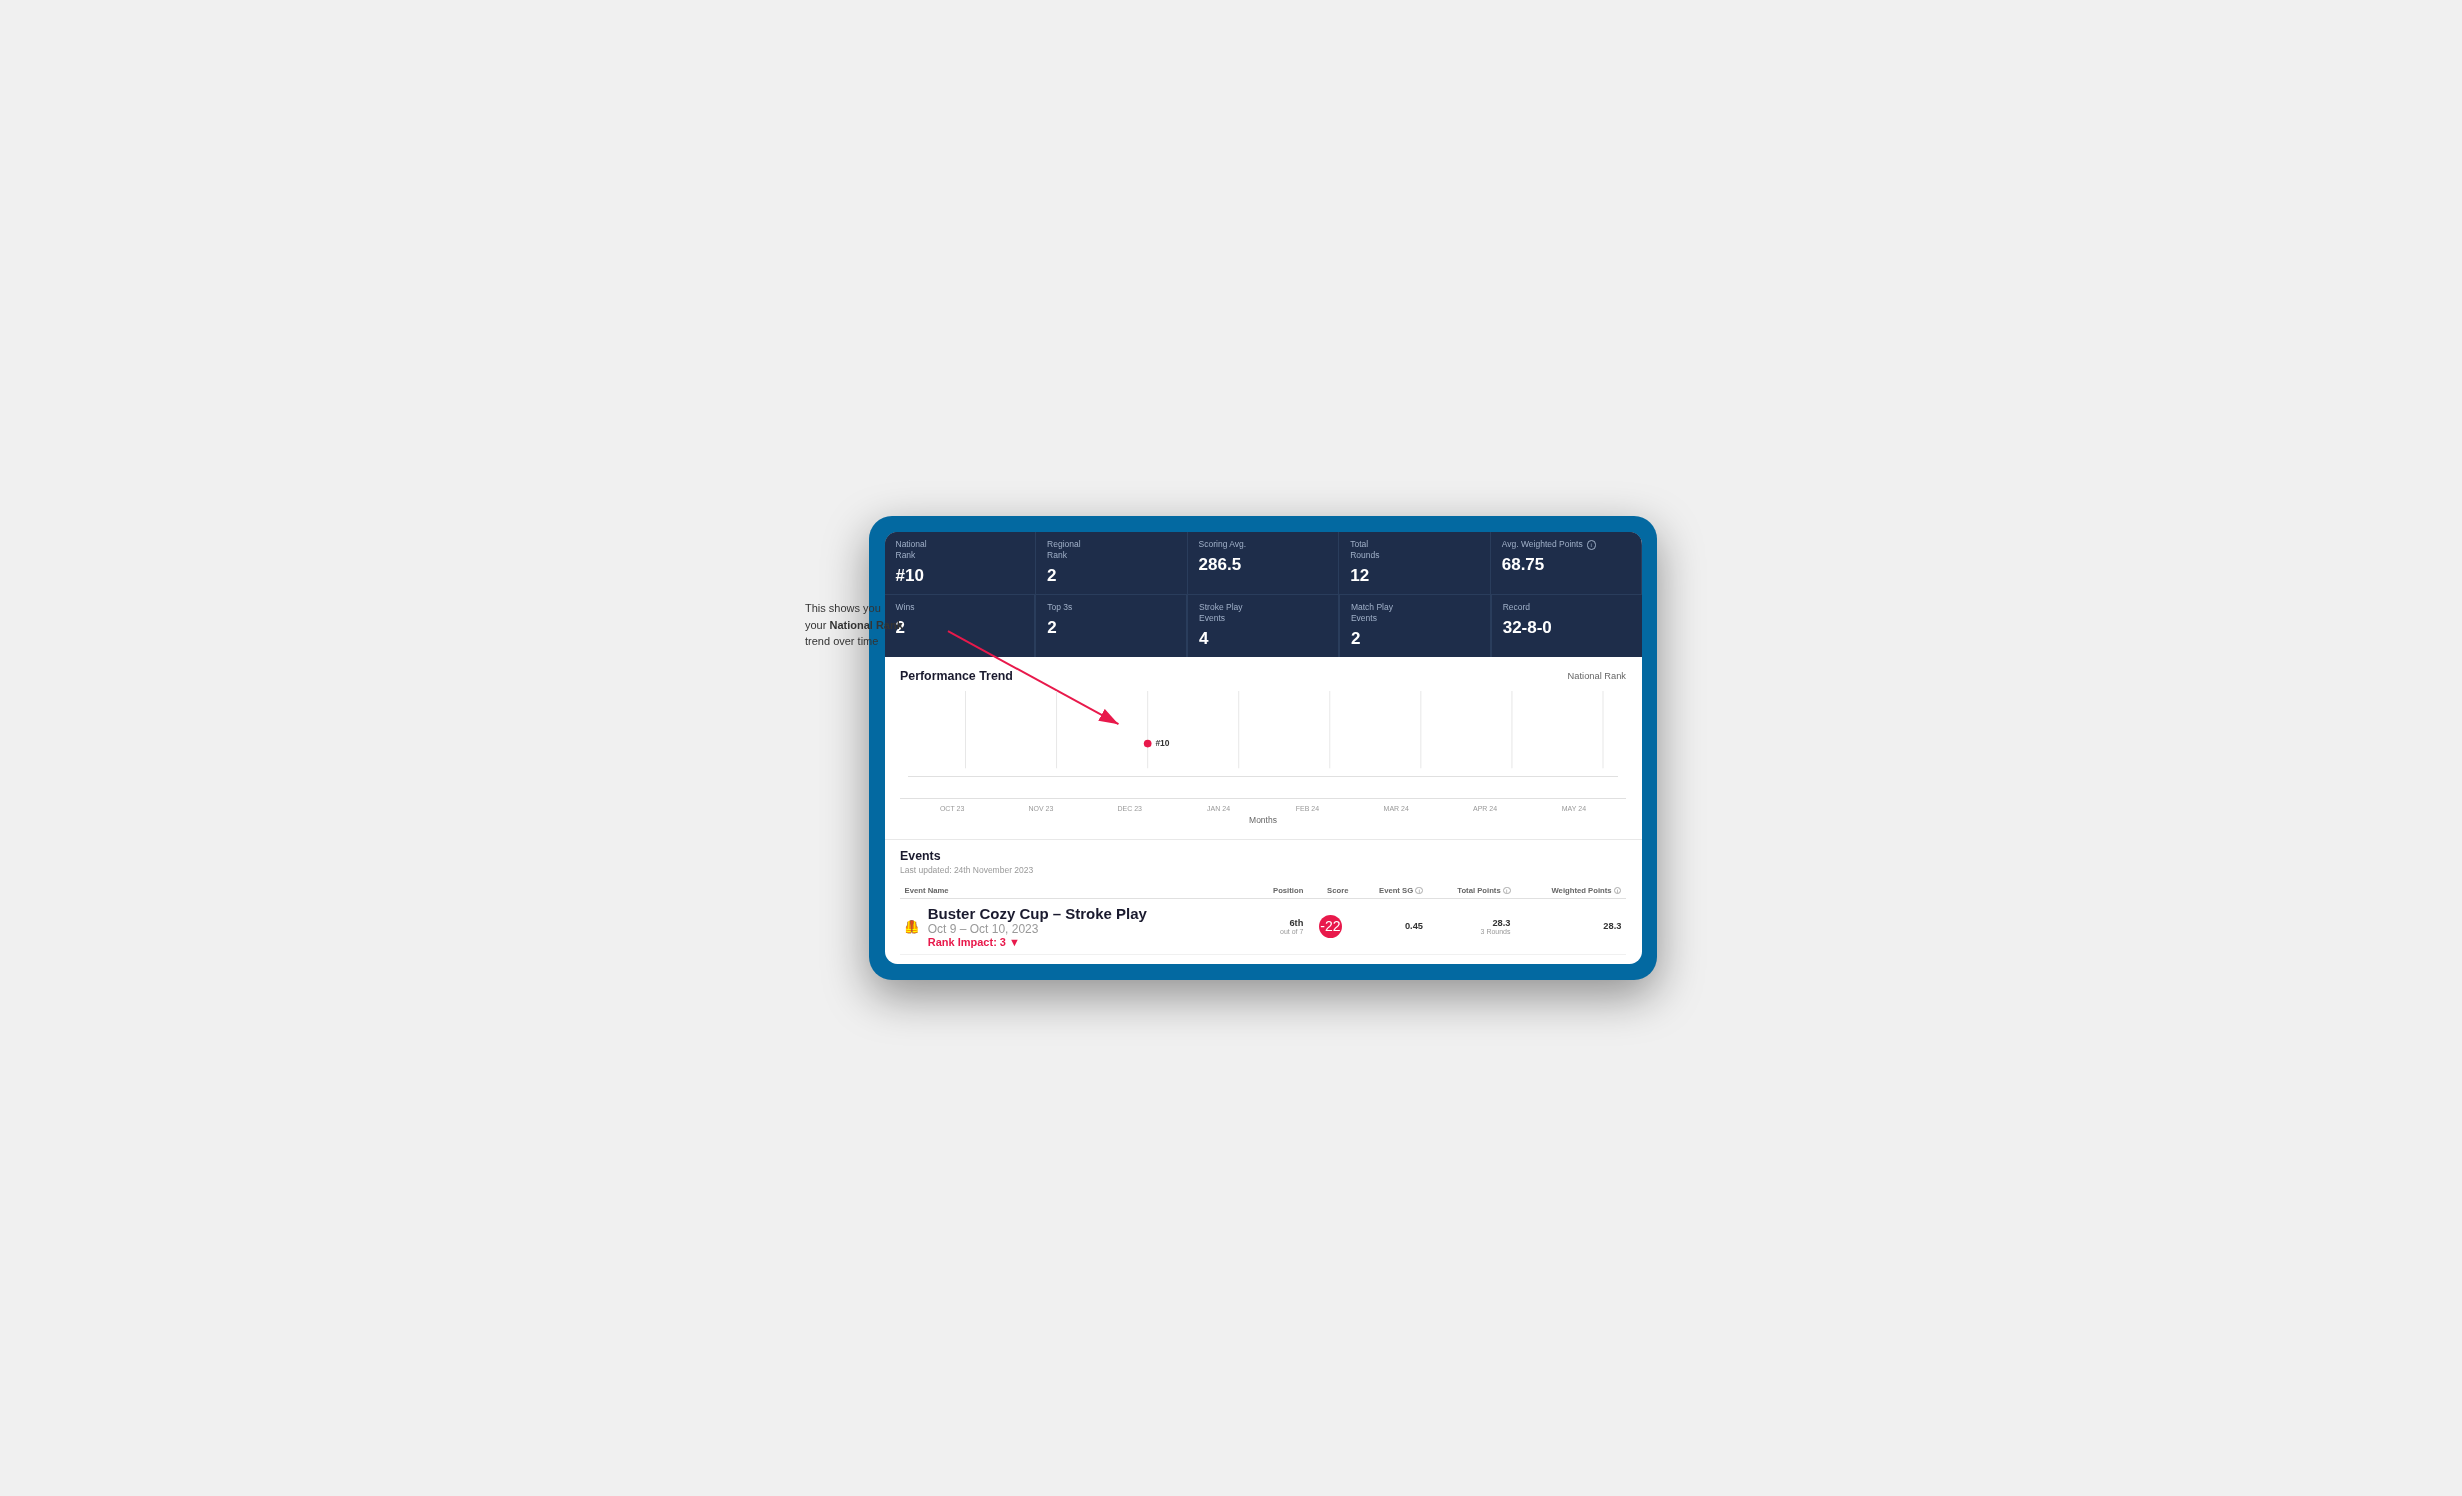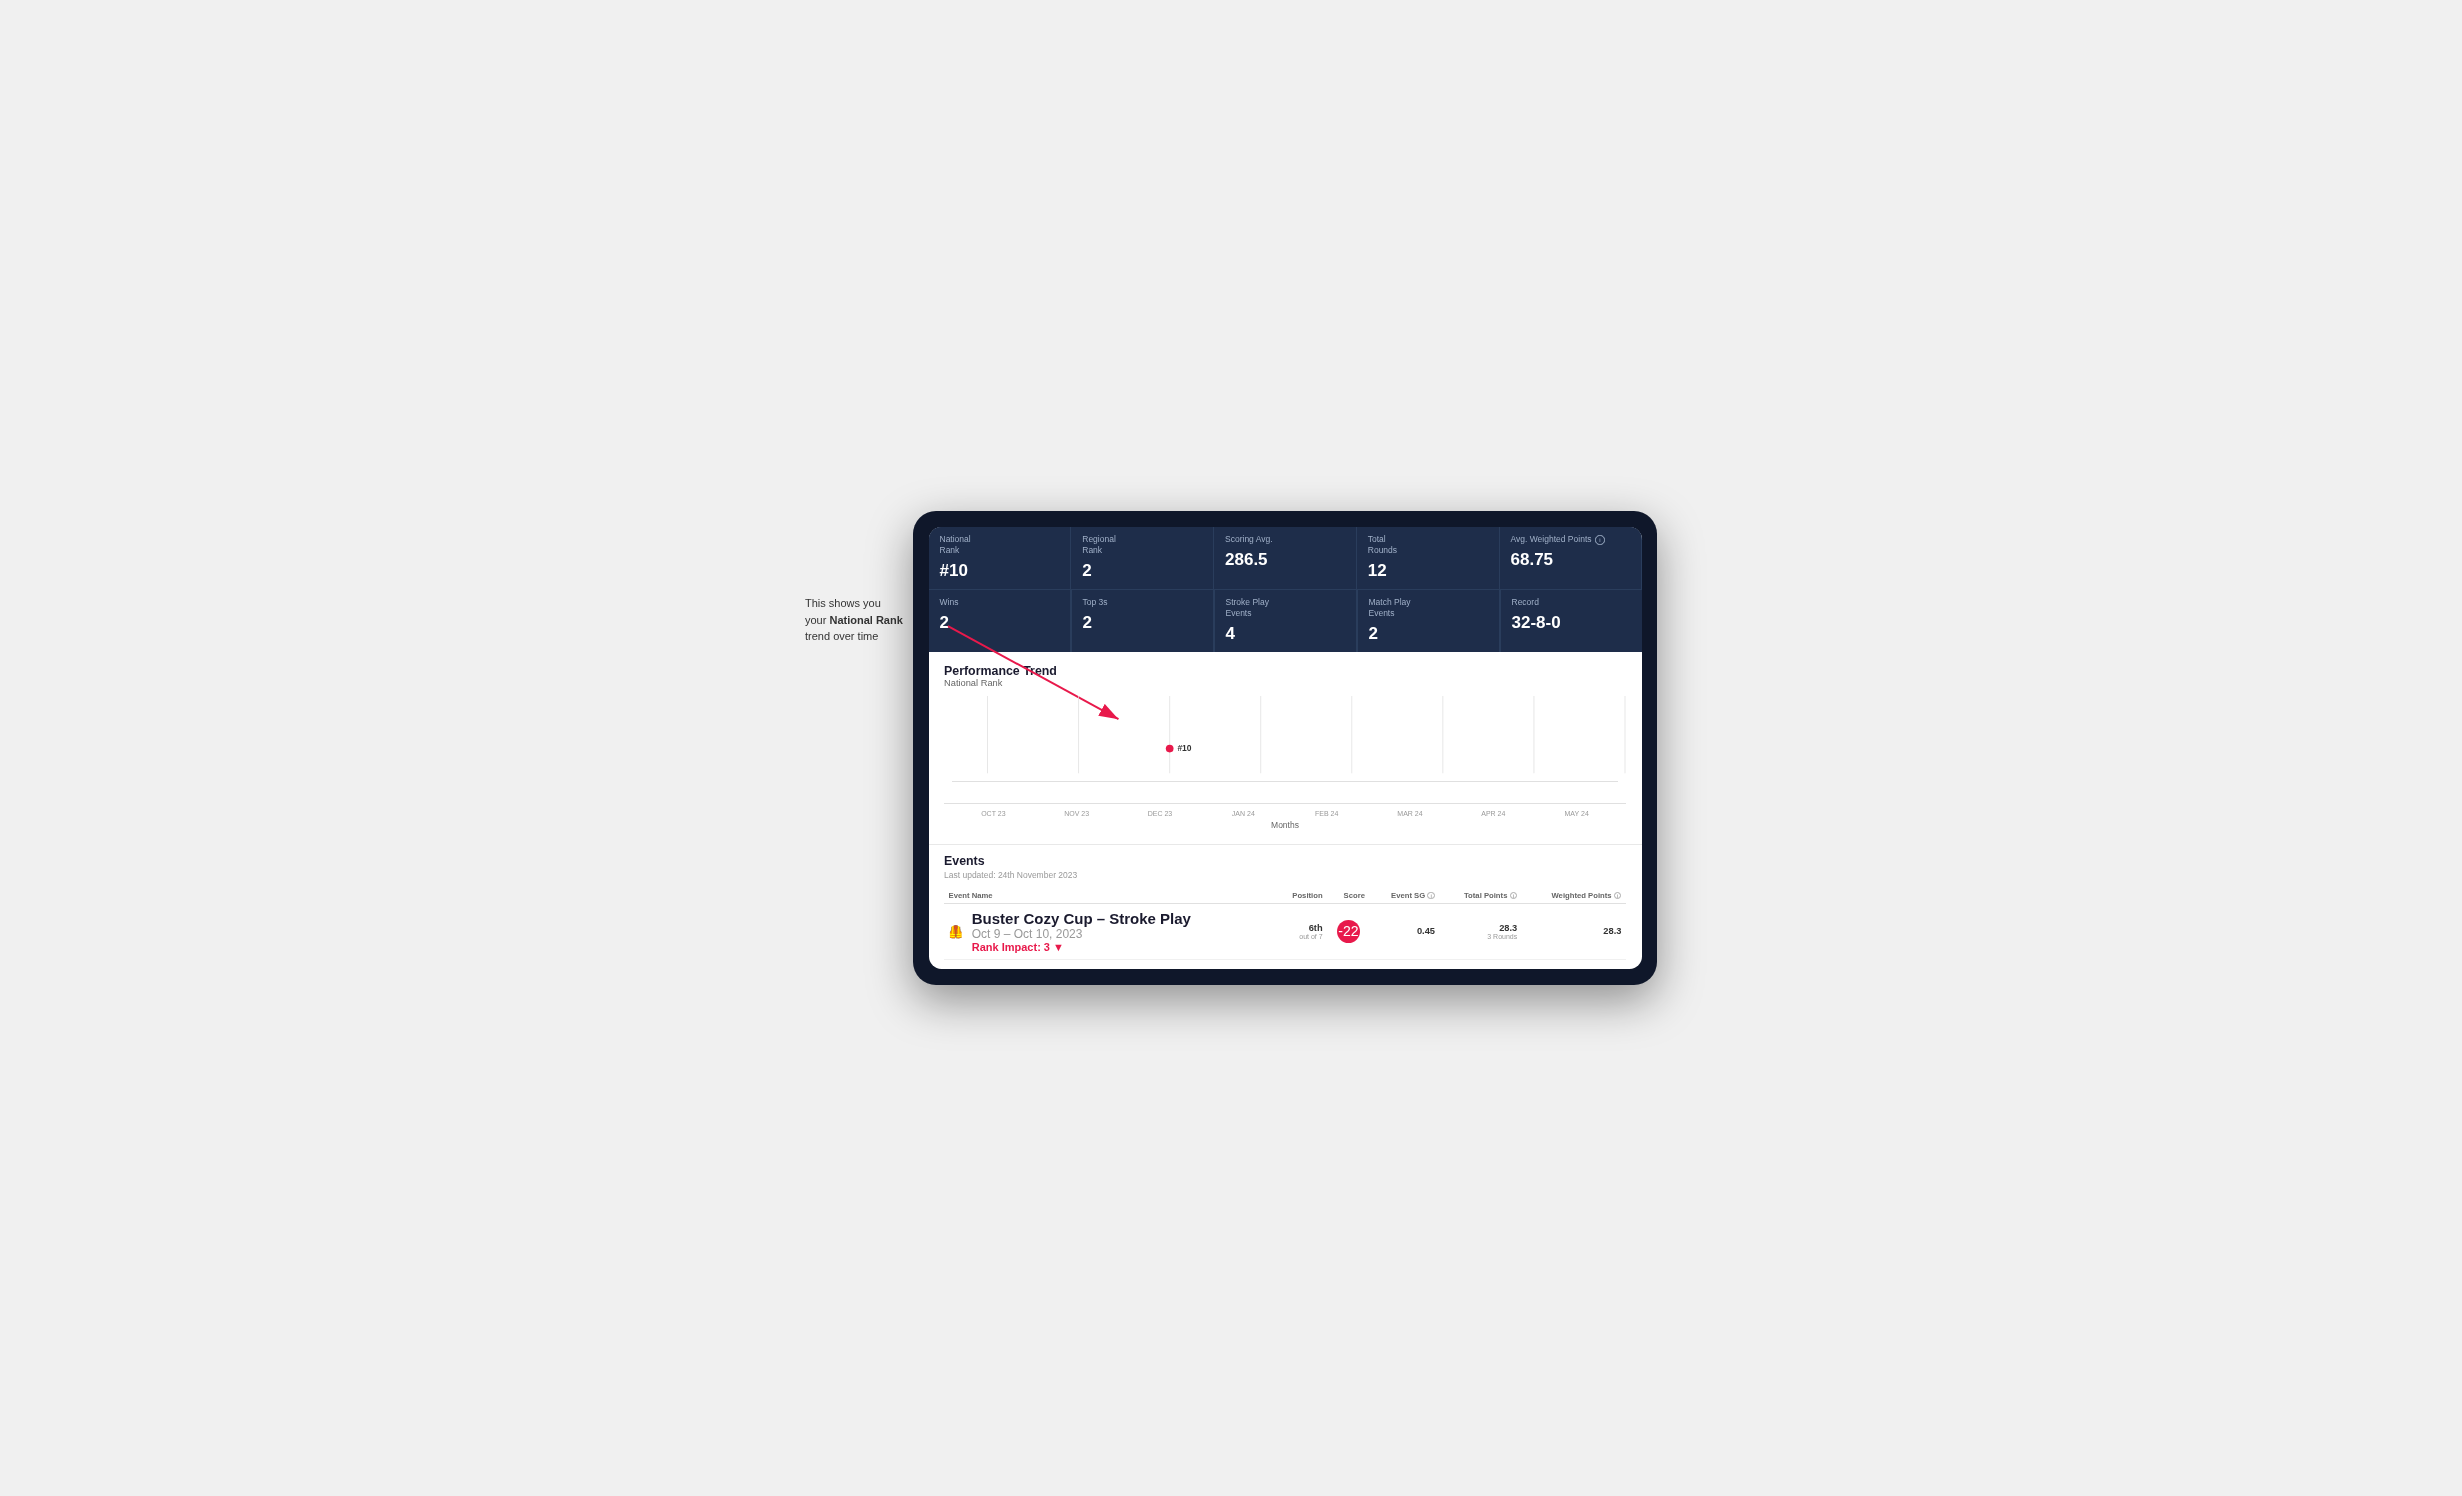--- a/index.html
+++ b/index.html
@@ -24,22 +24,22 @@
       left: 0;
       top: 84px;
       width: 155px;
       font-size: 11px;
       color: #333;
       line-height: 1.5;
     }
     .annotation strong { font-weight: 700; }
 
     .tablet {
-      margin-left: 108px;
-      background: #0f172a;
+      margin-left: 64px;
+      background: #0369a1;
       border-radius: 23px;
       padding: 15.5px;
       box-shadow: 0 15.5px 46px rgba(0,0,0,0.4);
     }
 
     .tablet-screen {
       background: #fff;
       border-radius: 12.4px;
       overflow: hidden;
     }
@@ -94,23 +94,22 @@
       vertical-align: middle;
     }
 
     .performance-section {
       padding: 12.4px 15.5px 7.7px;
     }
 
     .performance-header {
       display: flex;
       justify-content: space-between;
-      align-items: flex-start;
+      align-items: center;
       margin-bottom: 7.7px;
-      flex-direction: column;
     }
 
     .performance-title {
       font-size: 12.4px;
       font-weight: 600;
       color: #1a1a2e;
     }
 
     .performance-subtitle {
       font-size: 9.3px;

